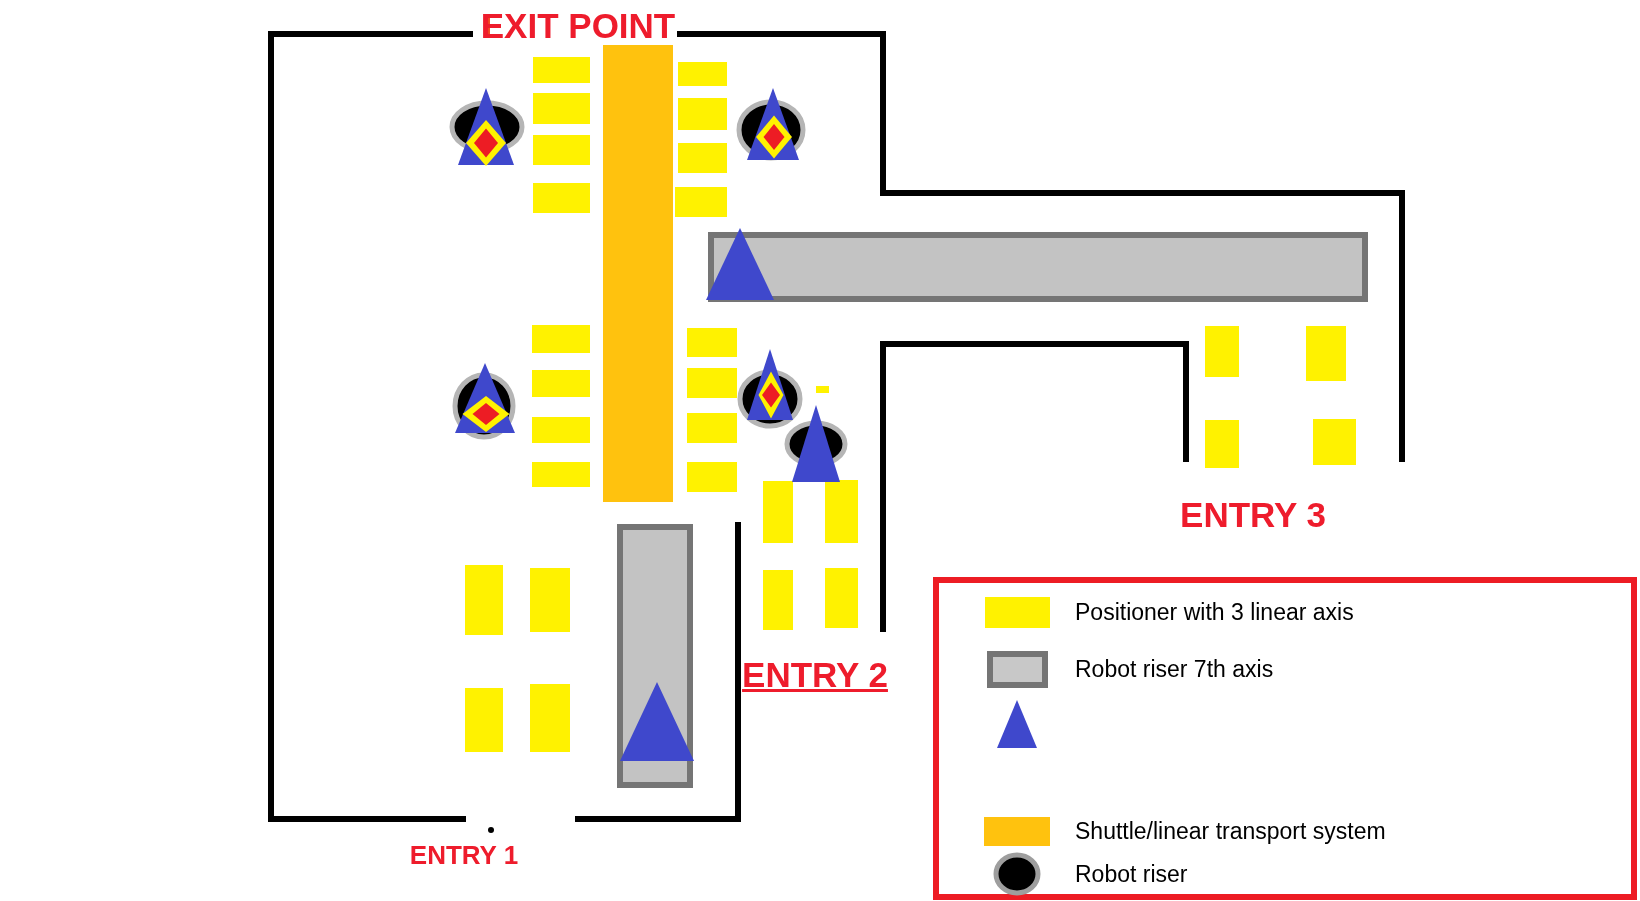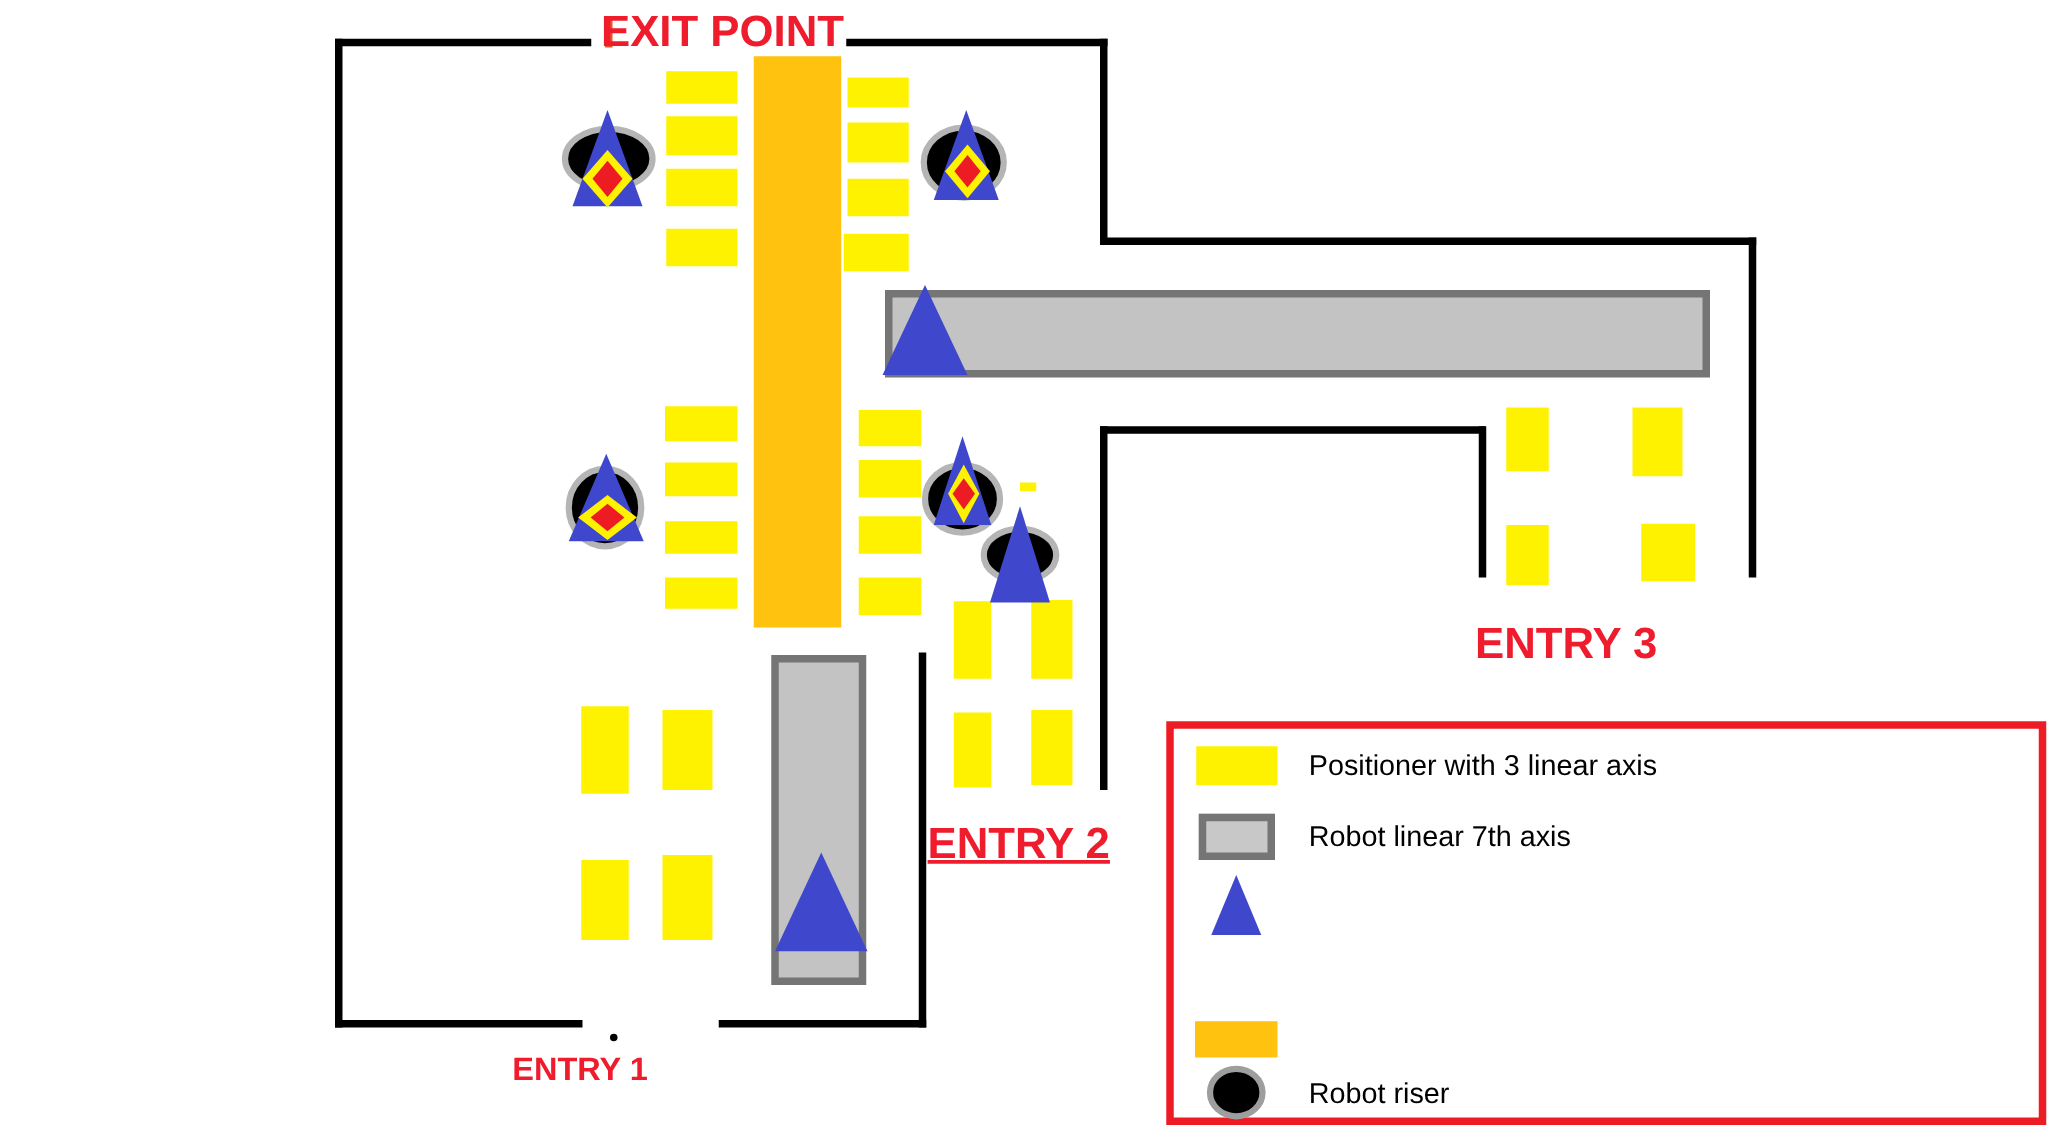--- a/index.html
+++ b/index.html
@@ -24,21 +24,21 @@
     position:absolute;
     left:933px;top:577px;
     width:704px;height:323px;
     border:6px solid #ed1c24;
     background:#ffffff;
     box-sizing:border-box;
   }
   .legend-row{
     position:absolute;left:0;right:0;
     height:52px;
-    display:flex;align-items:center;
+    display:flex;align-items:center;padding-left:28px;
   }
   .swatch-cell{
     width:100px;
     display:flex;justify-content:center;align-items:center;
     flex:0 0 100px;
   }
   .legend-label{
     color:#000000;
     font-size:23px;
     margin-left:8px;
@@ -134,36 +134,37 @@
       <span class="swatch-cell">
         <span class="sw-positioner"></span>
       </span>
       <span class="legend-label">Positioner with 3 linear axis</span>
     </div>
 
     <div class="legend-row" style="top:60px">
       <span class="swatch-cell">
         <span class="sw-axis"></span>
       </span>
-      <span class="legend-label">Robot linear 7th axis</span>
+      <span class="legend-label">Robot riser 7th axis</span>
     </div>
 
     <div class="legend-row" style="top:115px">
       <span class="swatch-cell">
         <svg class="sw-svg" width="44" height="50">
           <polygon points="22,1 42,49 2,49" fill="#3f48cc"></polygon>
         </svg>
       </span>
     </div>
 
 
     <div class="legend-row" style="top:222px">
       <span class="swatch-cell">
         <span class="sw-shuttle"></span>
       </span>
+      <span class="legend-label">Shuttle/linear transport system</span>
     </div>
 
     <div class="legend-row" style="top:265px">
       <span class="swatch-cell">
         <svg class="sw-svg" width="52" height="48">
           <ellipse cx="26" cy="24" rx="21" ry="19" fill="#000000" stroke="#9e9e9e" stroke-width="5"></ellipse>
         </svg>
       </span>
       <span class="legend-label">Robot riser</span>
     </div>

